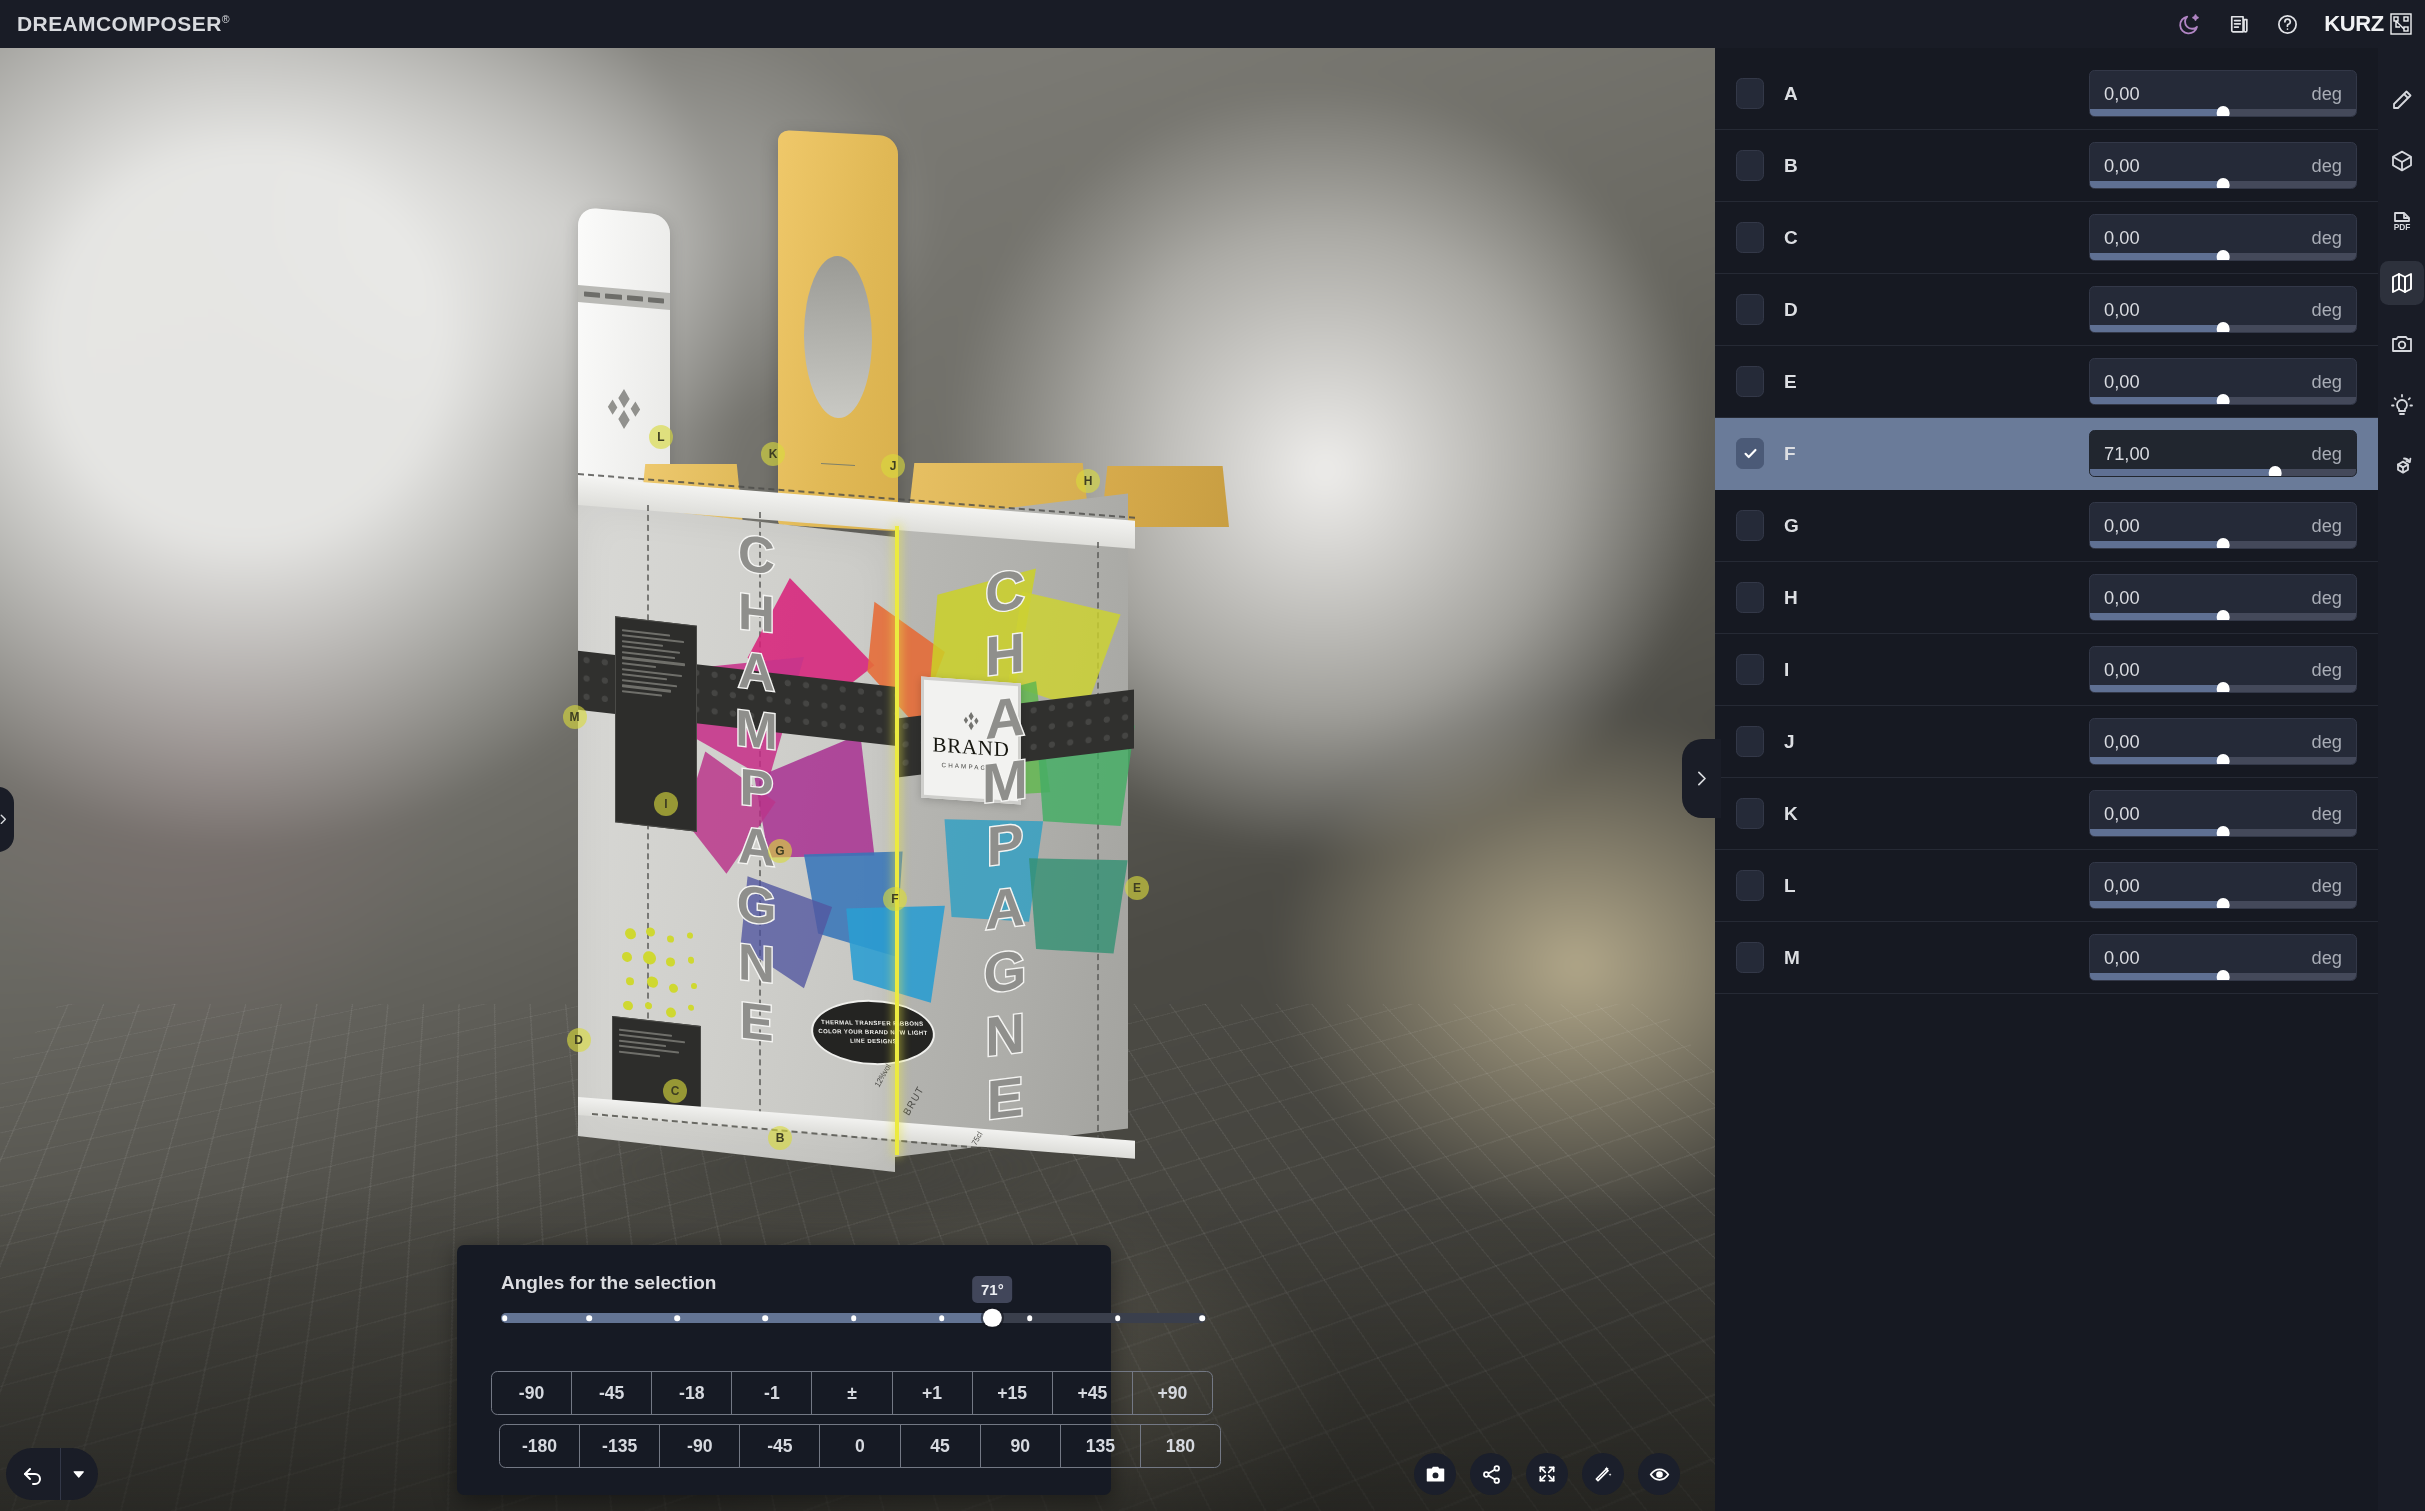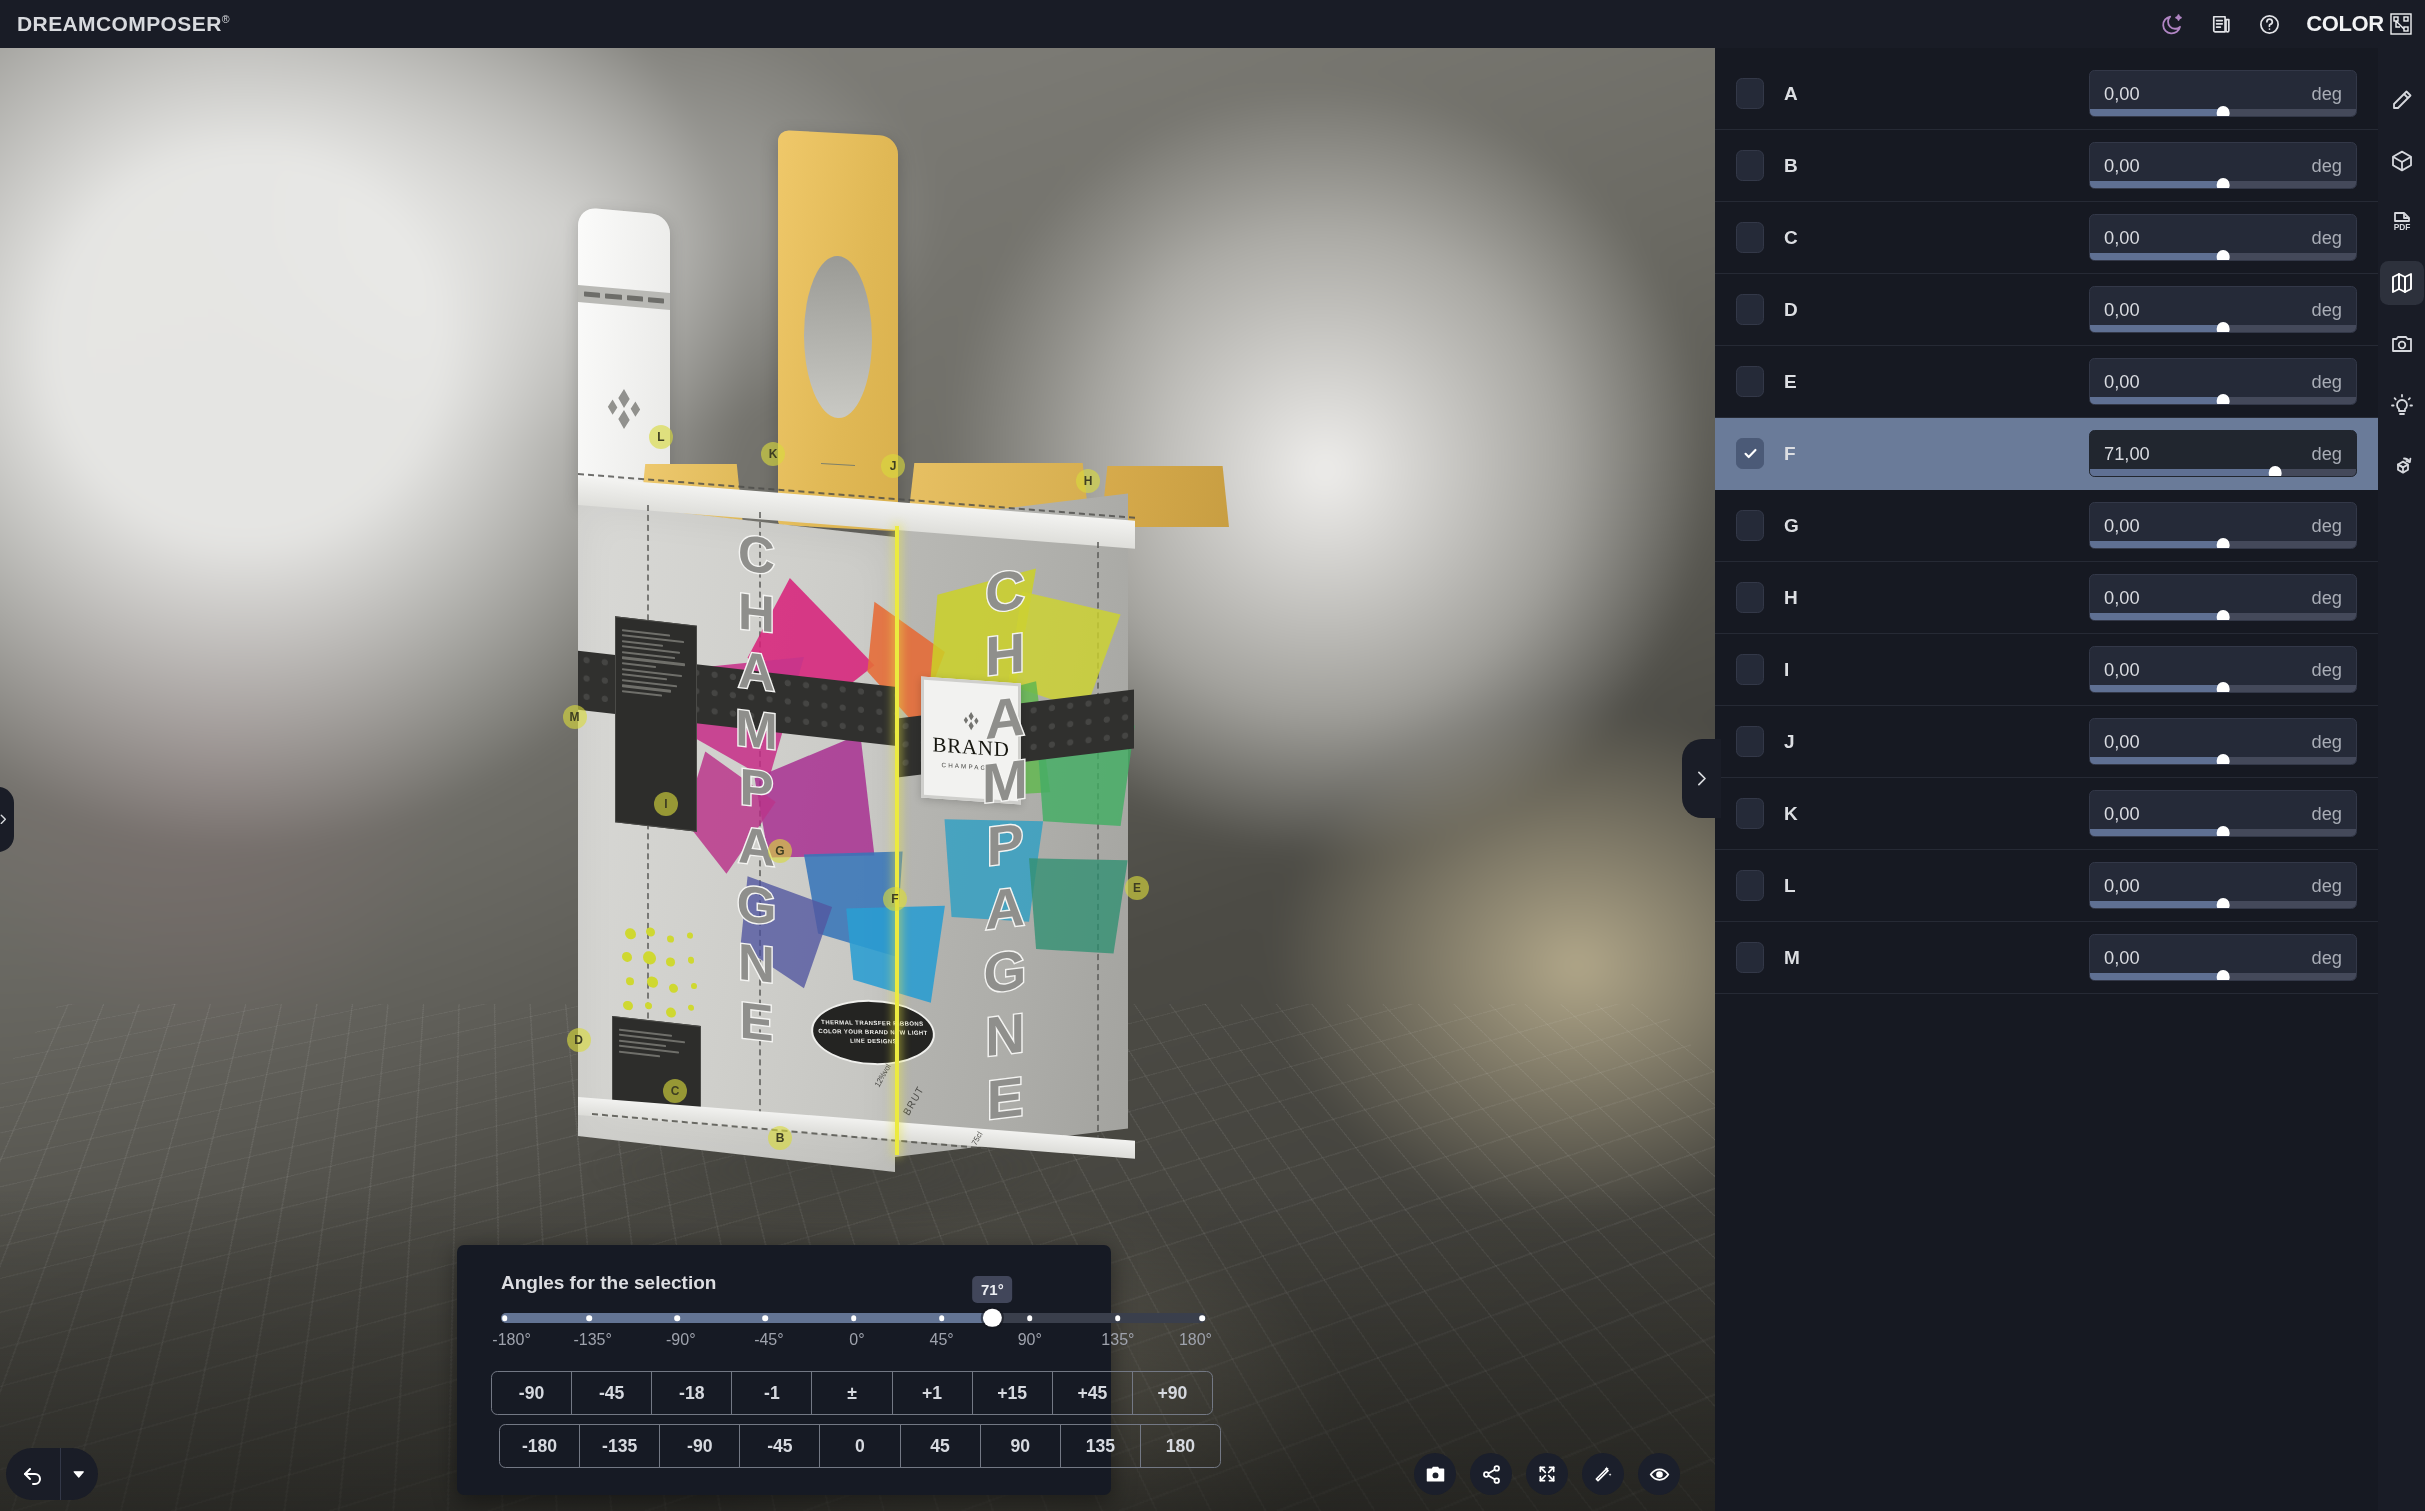--- a/index.html
+++ b/index.html
@@ -403,21 +403,21 @@
         </svg>
       </div>
       <div class="hicon">
         <svg width="23" height="23" viewBox="0 0 24 24" fill="none" stroke="#e2e3e7" stroke-width="1.8">
           <circle cx="12" cy="12" r="9"></circle>
           <path d="M9.3 9.2a2.8 2.8 0 1 1 3.5 2.7c-.6.2-.9.7-.9 1.4v.5" stroke-linecap="round"></path>
           <circle cx="12" cy="16.8" r=".9" fill="#e2e3e7" stroke="none"></circle>
         </svg>
       </div>
       <div class="kurz-logo">
-        <span>COLOR</span>
+        <span>KURZ</span>
         <svg width="24" height="24" viewBox="0 0 24 24" fill="none" stroke="#f1f2f4" stroke-width="1.4">
           <rect x="2" y="2" width="20" height="20"></rect>
           <rect x="5" y="5" width="4" height="4"></rect>
             <rect x="15" y="5" width="4" height="4"></rect>
           <rect x="15" y="15" width="4" height="4"></rect>
           <path d="M7 9l8 8M7 9v6h4"></path>
         </svg>
       </div>
     </div>
   </div>
@@ -592,31 +592,20 @@
         <div class="tick" style="left:37.5%"></div>
       <div class="tick" style="left:50%"></div>
         <div class="tick" style="left:62.5%"></div>
       <div class="tick" style="left:75%"></div>
         <div class="tick" style="left:87.5%"></div>
       <div class="tick" style="left:99.5%"></div>
       <div class="slider-knob" id="angleKnob" style="left: 69.7%;"></div>
       <div class="slider-tip" id="angleTip" style="top: -10px; left: 69.7%;">71°</div>
     </div>
 
-    <div class="angles-ticklabels">
-      <span style="left:1.5%">-180°</span>
-      <span style="left:13%">-135°</span>
-      <span style="left:25.5%">-90°</span>
-      <span style="left:38%">-45°</span>
-      <span style="left:50.5%">0°</span>
-      <span style="left:62.5%">45°</span>
-      <span style="left:75%">90°</span>
-      <span style="left:87.5%">135°</span>
-      <span style="left:98.5%">180°</span>
-    </div>
 
     <div class="btn-row r1" id="relRow">
         <button>-90</button>
         <button>-45</button>
         <button>-18</button>
         <button>-1</button>
         <button>±</button>
         <button>+1</button>
         <button>+15</button>
         <button>+45</button>

